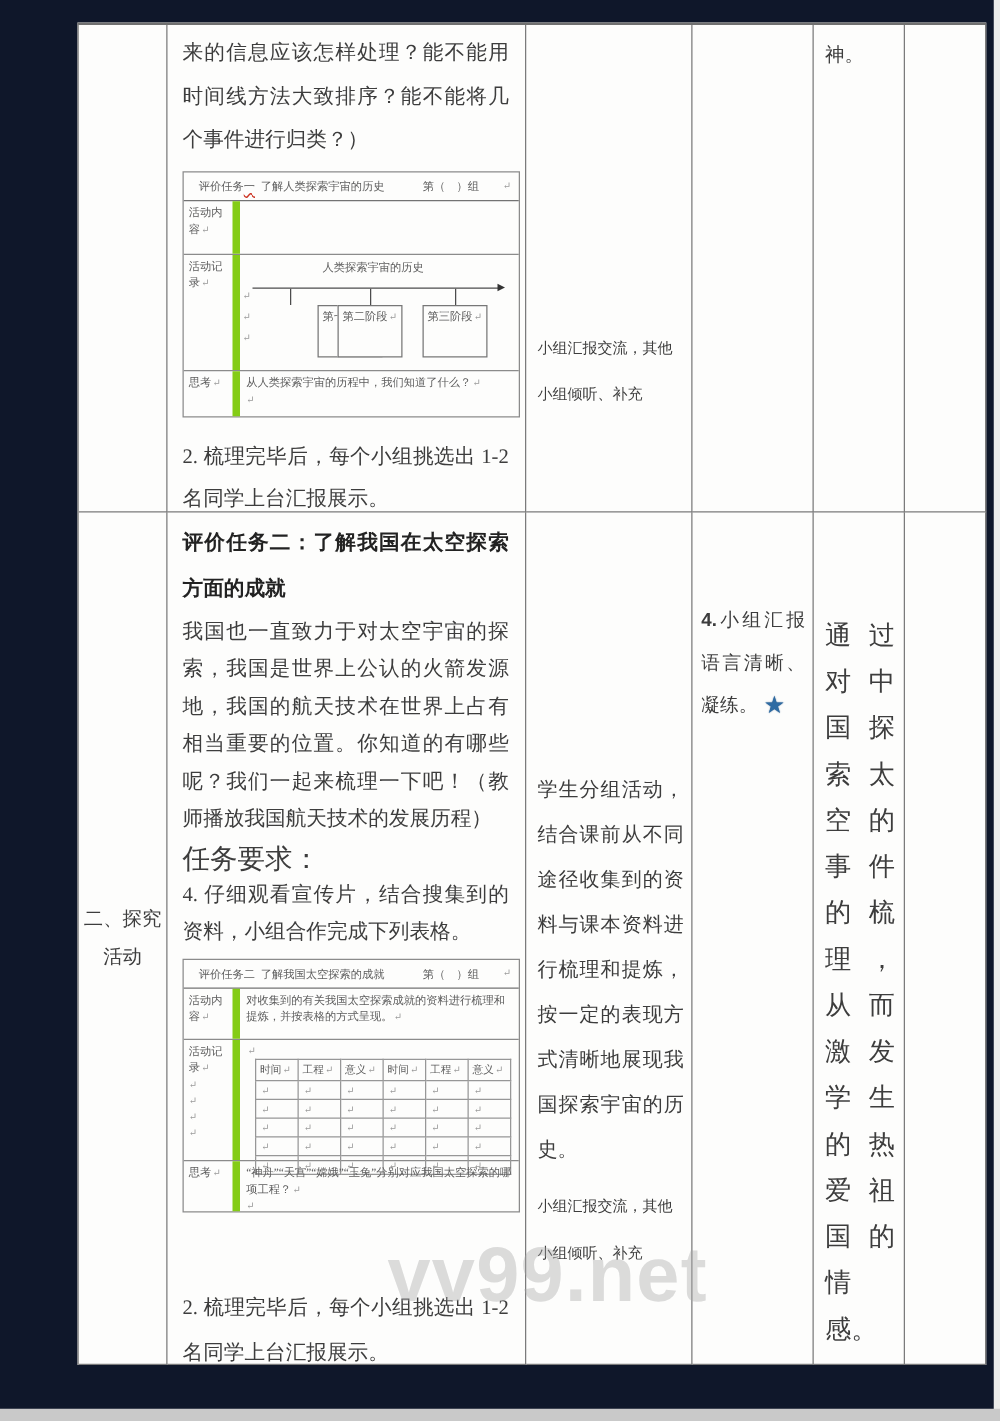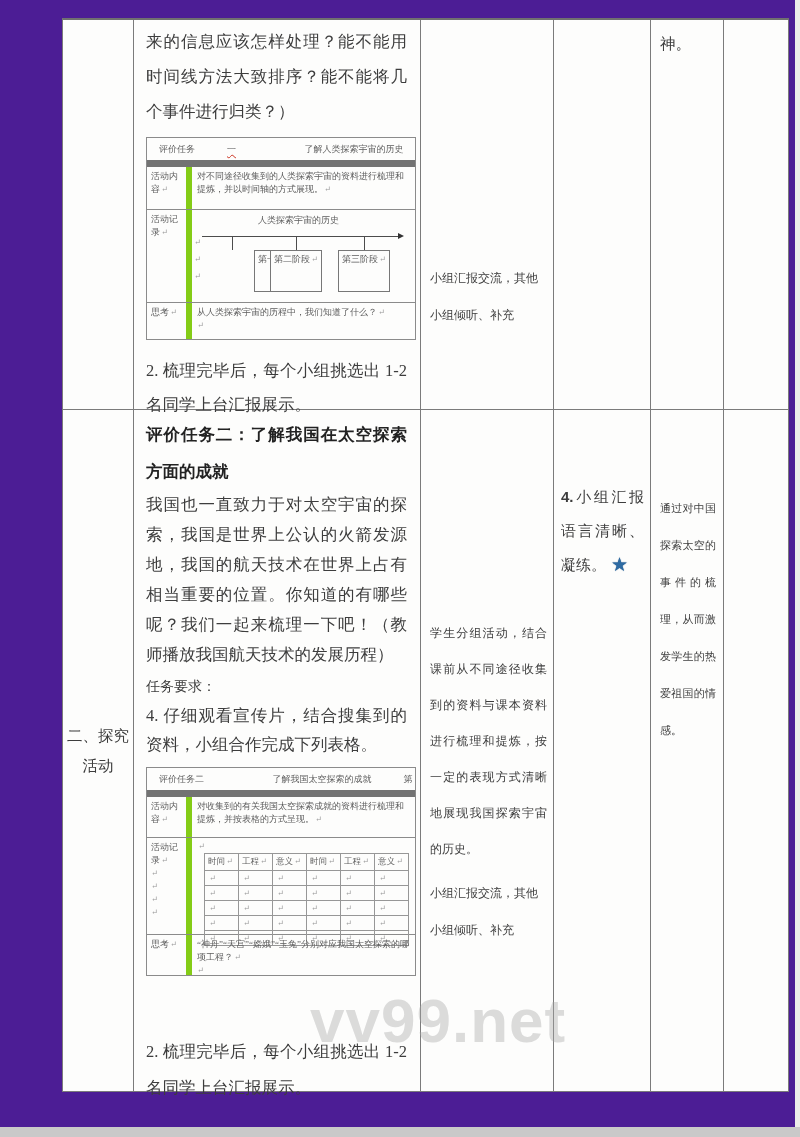--- a/index.html
+++ b/index.html
@@ -1,18 +1,18 @@
 <!DOCTYPE html>
 <html><head>
 <meta charset="utf-8">
 <style>
   html,body { margin:0; padding:0; background:#ffffff; }
   .page {
     position:relative; width:800px; height:1137px; margin:0 auto;
-    background:#4c1d95; overflow:hidden;
+    background:#0f172a; overflow:hidden;
     font-family:"Liberation Serif","DejaVu Serif",serif;
     color:#3d3d3d;
   }
   
   .doc-table {
     position:absolute; left:62px; top:18px;
     display:grid;
     grid-template-columns:71px 287px 133px 97px 73px 65px;
     grid-template-rows:390px 682px;
     border-top:2px solid #707070; border-left:1px solid #7b7b7b;
@@ -20,43 +20,43 @@
   }
   .cell { position:relative; border-right:1px solid #7b7b7b; border-bottom:1px solid #7b7b7b; box-sizing:border-box; }
   .pad { padding:4px 13px 0 12px; }
   .body-text { margin:0; font-size:16.5px; line-height:35px; text-align:justify; }
   .tight { line-height:34px; }
   .stage-cell { display:flex; align-items:center; justify-content:flex-end; text-align:center;
                 font-size:15.5px; line-height:30px; padding:0 4px; }
   .report-text { margin:0; font-size:12px; line-height:37px; padding:0 6px 0 9px; }
   .col3-r1 { padding-top:240px; }
   .col3-r2 { padding-top:205px; }
-  .activity-text { margin:0; font-size:12px; line-height:36px; padding:0 6px 0 9px; text-align:justify; }
+  .activity-text { margin:0; font-size:16px; line-height:36px; padding:0 6px 0 9px; text-align:justify; }
   .report2 { margin-top:8px; }
   .col4-r2 { padding:8px 6px 0 7px; }
   .crit { margin:0; font-size:15px; line-height:34px; text-align:justify; }
   .crit .num { font-family:"Liberation Sans",sans-serif; font-weight:bold; }
   .crit-3 { margin-top:55px; }
   .crit-4 { margin-top:62px; }
   .star { font-size:19px; color:#2e6ba3; text-shadow:0 0 1px #1d4c7c; padding-left:5px; vertical-align:-1px; }
   .col5-r1 { padding:14px 8px 0 9px; font-size:15.5px; }
   .col5-r2 { padding:80px 7px 0 9px; }
-  .intent-text { margin:0; font-size:11px; line-height:37px; text-align:justify; }
+  .intent-text { margin:0; font-size:21px; line-height:37px; text-align:justify; }
   .heading { margin:2px 0 0 0; font-family:"Liberation Sans",sans-serif; font-weight:bold;
              font-size:16.5px; line-height:37px; color:#222; text-align:justify; }
   .para { margin:0; font-size:16.5px; line-height:30px; text-align:justify; }
-  .req-label { margin:2px 0 0 0; font-size:14px; line-height:29px; }
+  .req-label { margin:2px 0 0 0; font-size:22px; line-height:29px; }
   .req1 { margin:0; font-size:16.5px; line-height:29px; text-align:justify; }
   .step2 { margin-top:14px; }
   .step2b { margin-top:58px; line-height:36px; }
   
   .form { position:relative; margin:8px 0 0 0; width:268px; border:1px solid #8b8b8b;
           font-size:9px; color:#5d5d5d; background:#fdfdfc; }
-  .f-head { height:22px; line-height:22px; border-bottom:7px solid #737373; padding:0 6px 0 12px;
-            display:flex; white-space:nowrap; overflow:hidden;gap:32px; }
+  .f-head { height:22px; line-height:22px; border-bottom:1px solid #737373; padding:0 6px 0 12px;
+            display:flex; white-space:nowrap; overflow:hidden; }
   .f-head .grp { margin-left:auto; padding-right:18px; }
   .red-mark { color:#4d4d4d; text-decoration:underline wavy #cc3322 1px; text-underline-offset:2px; }
   .f-row { display:flex; border-bottom:1px solid #8b8b8b; }
   .f-row:last-child { border-bottom:none; }
   .f-label { width:45px; flex:0 0 45px; border-right:6px solid #84cc16; padding:3px 2px 0 4px; box-sizing:border-box; }
   .f-content { flex:1; padding:3px 5px 0 5px; position:relative; }
   .f-content.np { padding:0; }
   .pim { color:#999; font-size:8px; padding-left:1px; }
   .pcol { position:absolute; left:2px; top:28px; display:flex; flex-direction:column; gap:8px; color:#999; font-size:8px; }
   .plist { display:flex; flex-direction:column; gap:4px; color:#999; font-size:8px; margin-top:2px; }
@@ -96,21 +96,20 @@
       <p class="body-text">来的信息应该怎样处理？能不能用时间线方法大致排序？能不能将几个事件进行归类？）</p>
 
       <div class="form">
         <div class="f-head">
           <span>评价任务</span><span class="red-mark">一</span>&nbsp;&nbsp;<span>了解人类探索宇宙的历史</span>
           <span class="grp">第（　）组</span>
           <span class="pim">↵</span>
         </div>
         <div class="f-row h42">
           <div class="f-label"><span>活动内容</span><span class="pim">↵</span></div>
-          <div class="f-content"><span>对不同途径收集到的人类探索宇宙的资料进行梳理和提炼，并以时间轴的方式展现。</span><span class="pim">↵</span></div>
         </div>
         <div class="f-row h92">
           <div class="f-label"><span>活动记录</span><span class="pim">↵</span></div>
           <div class="f-content np">
             <div class="diagram">
               <div class="d-title">人类探索宇宙的历史</div>
               <div class="d-line"></div>
               <div class="d-arrow"></div>
               <div class="pcol">
                 <span>↵</span>

